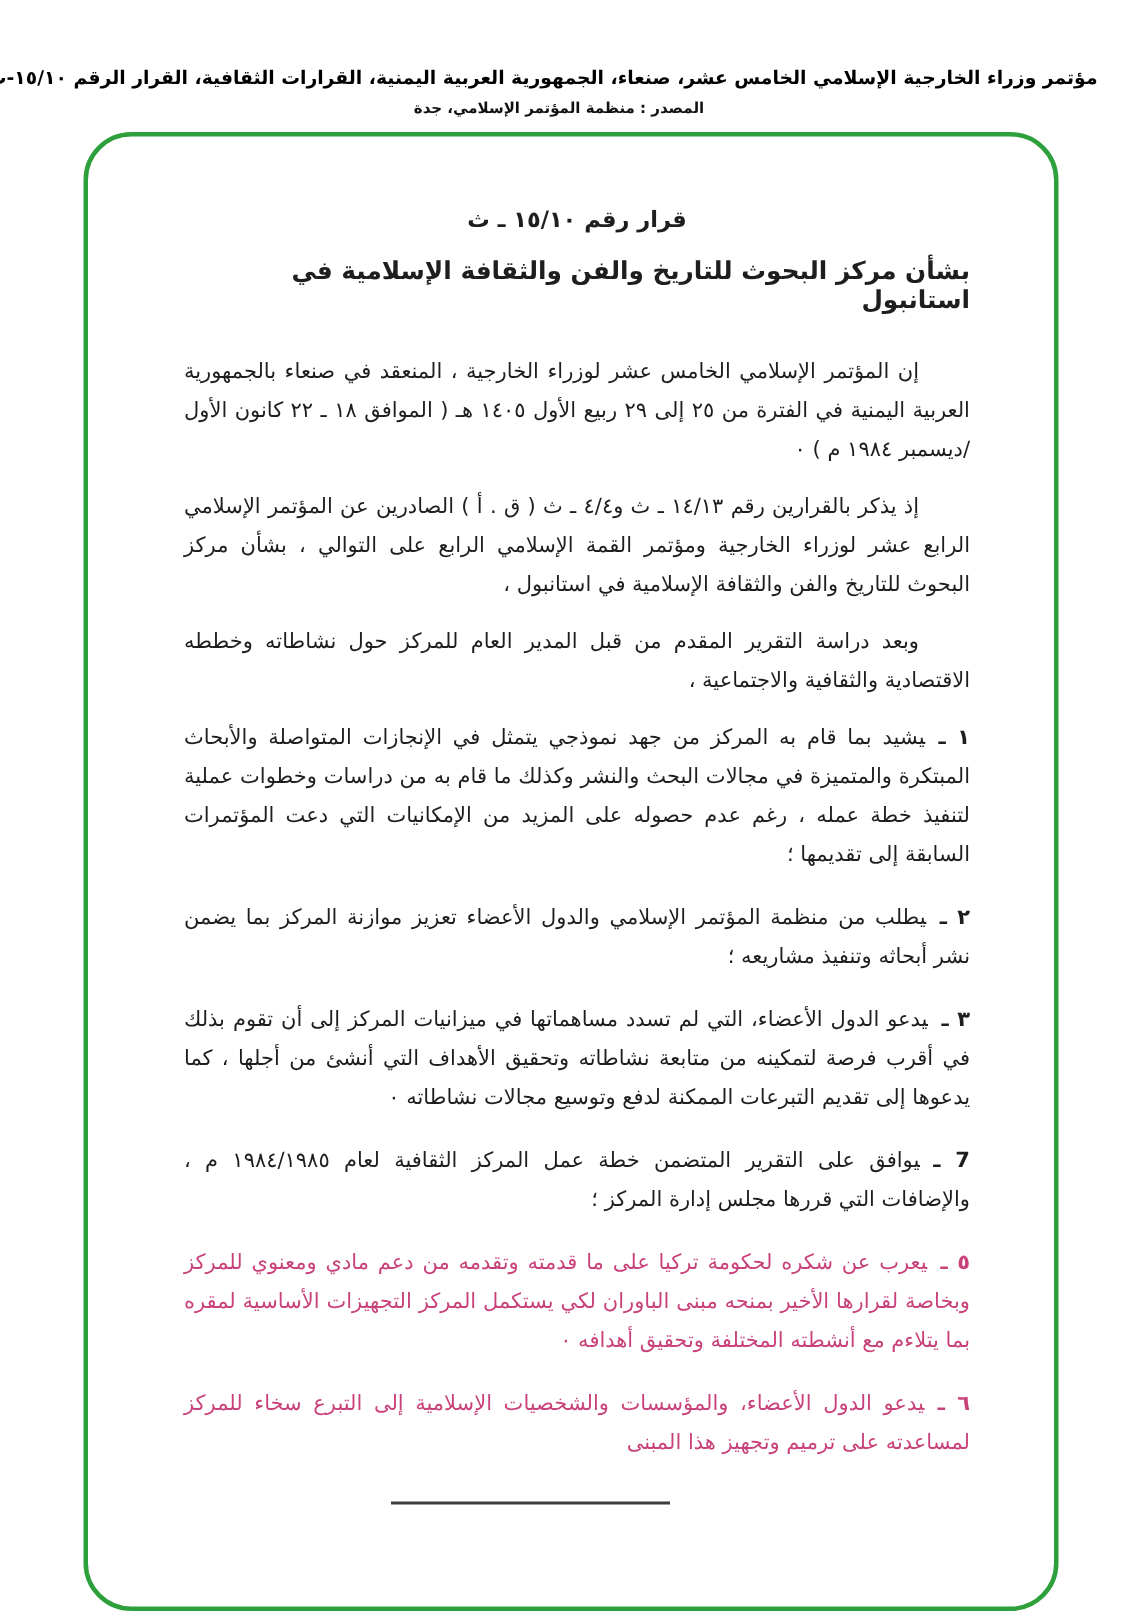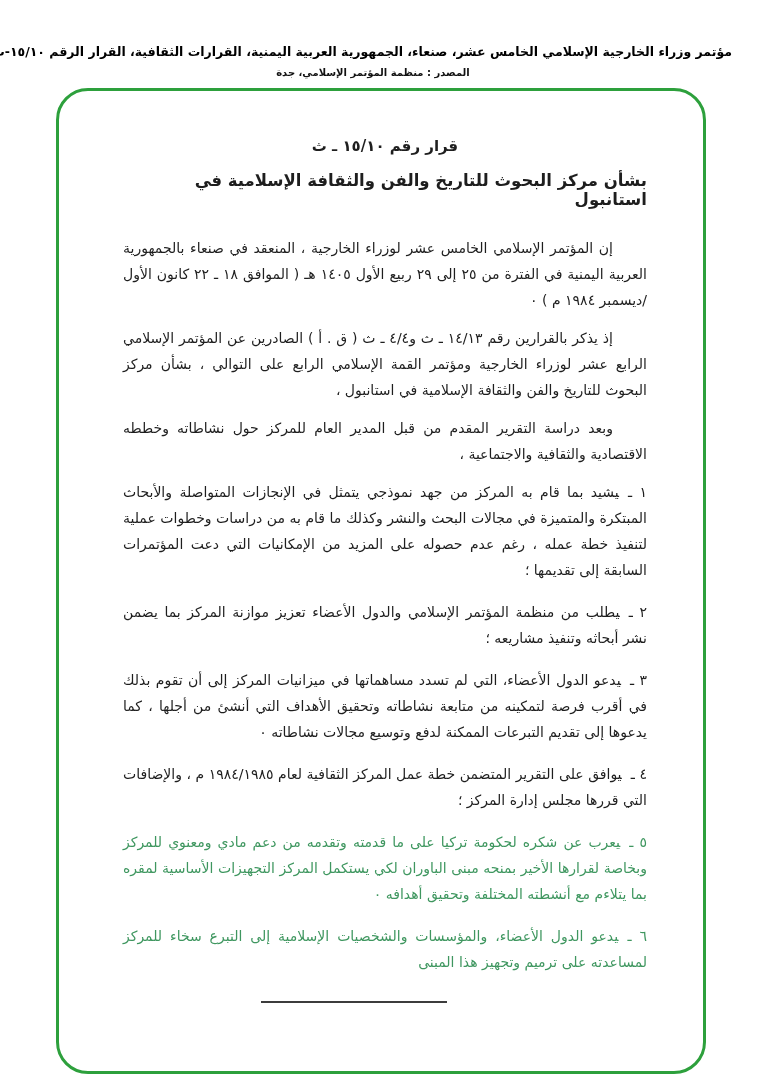--- a/index.html
+++ b/index.html
@@ -69,24 +69,24 @@
     text-justify:inter-word;
   }
   .preamble-para{
     text-indent:34px;
   }
   .item-para{
     margin-bottom:16px;
   }
   .num{
     margin-left:9px;
-    font-weight:normal;
+    font-weight:bold;
   }
   .faded{
-    color:#15803d;
+    color:#be185d;
     opacity:.82;
     filter:blur(.35px);
   }
   .end-rule{
     width:186px;
     height:0;
     border-top:2px solid #3c3c3c;
     margin:26px 200px 0 auto;
   }
 </style>
@@ -120,21 +120,21 @@
 
       <p class="para item-para">
         <span class="num">٢ ـ</span><span>يطلب من منظمة المؤتمر الإسلامي والدول الأعضاء تعزيز موازنة المركز بما يضمن نشر أبحاثه وتنفيذ مشاريعه ؛</span>
       </p>
 
       <p class="para item-para">
         <span class="num">٣ ـ</span><span>يدعو الدول الأعضاء، التي لم تسدد مساهماتها في ميزانيات المركز إلى أن تقوم بذلك في أقرب فرصة لتمكينه من متابعة نشاطاته وتحقيق الأهداف التي أنشئ من أجلها ، كما يدعوها إلى تقديم التبرعات الممكنة لدفع وتوسيع مجالات نشاطاته ٠</span>
       </p>
 
       <p class="para item-para">
-        <span class="num">٤ ـ</span><span>يوافق على التقرير المتضمن خطة عمل المركز الثقافية لعام ١٩٨٤/١٩٨٥ م ، والإضافات التي قررها مجلس إدارة المركز ؛</span>
+        <span class="num">7 ـ</span><span>يوافق على التقرير المتضمن خطة عمل المركز الثقافية لعام ١٩٨٤/١٩٨٥ م ، والإضافات التي قررها مجلس إدارة المركز ؛</span>
       </p>
 
       <p class="para item-para faded">
         <span class="num">٥ ـ</span><span>يعرب عن شكره لحكومة تركيا على ما قدمته وتقدمه من دعم مادي ومعنوي للمركز وبخاصة لقرارها الأخير بمنحه مبنى الباوران لكي يستكمل المركز التجهيزات الأساسية لمقره بما يتلاءم مع أنشطته المختلفة وتحقيق أهدافه ٠</span>
       </p>
 
       <p class="para item-para faded">
         <span class="num">٦ ـ</span><span>يدعو الدول الأعضاء، والمؤسسات والشخصيات الإسلامية إلى التبرع سخاء للمركز لمساعدته على ترميم وتجهيز هذا المبنى</span>
       </p>
 

